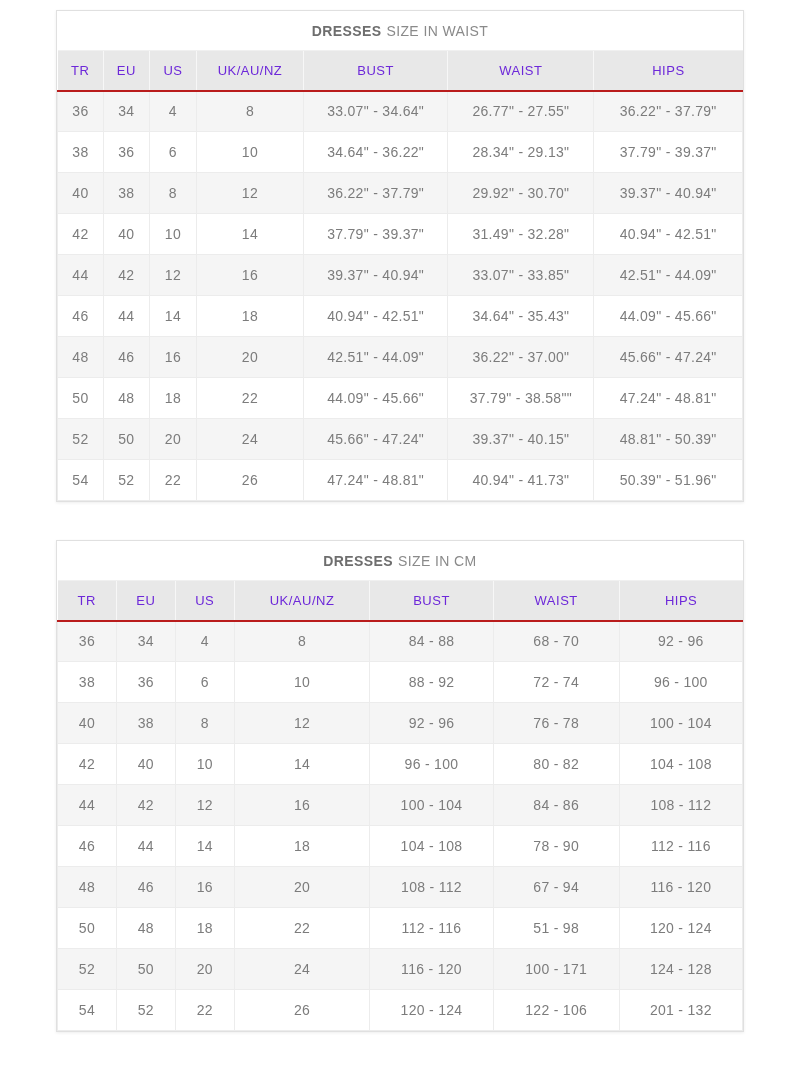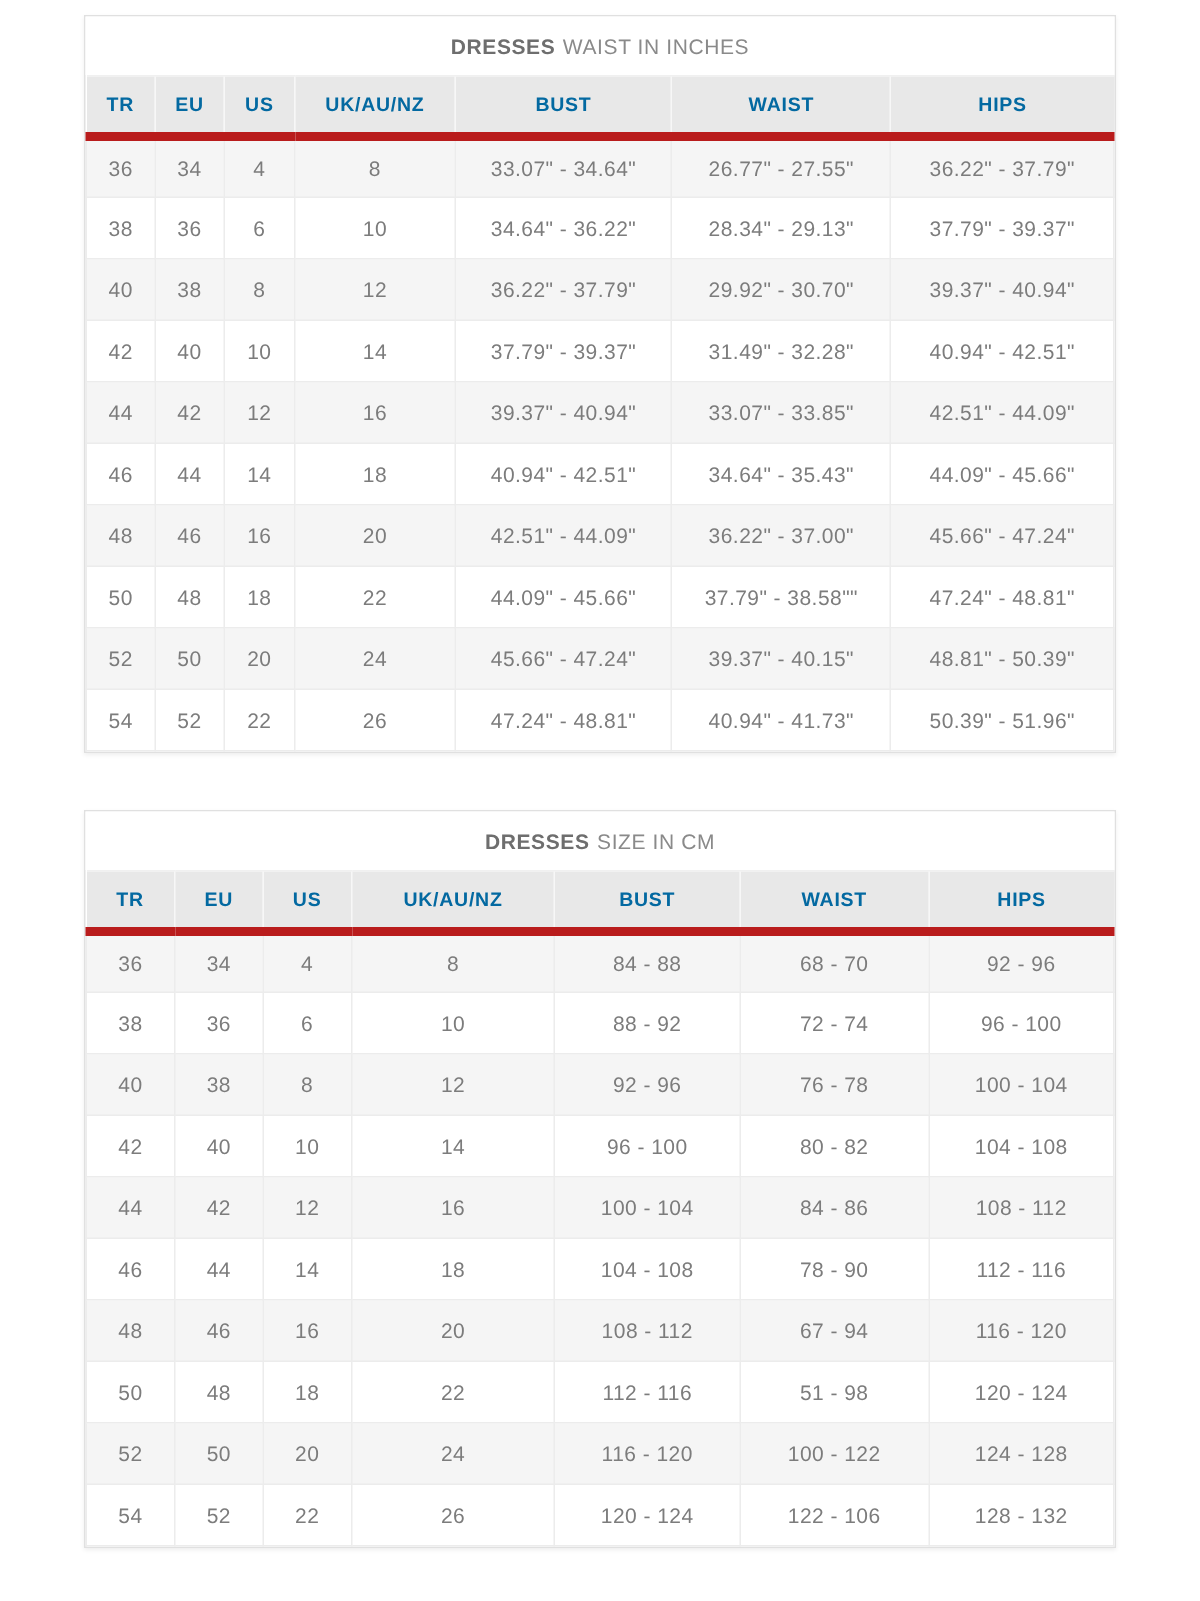--- a/index.html
+++ b/index.html
@@ -49,28 +49,28 @@
     color: var(--title-bold);
   }
   table {
     width: 100%;
     border-collapse: collapse;
     table-layout: fixed;
   }
   thead th {
     background: var(--header-bg);
     height: 40px;
-    font-weight: 700;
+    font-weight: 400;
     font-size: 13px;
-    color: #0369a1;
+    color: #6d28d9;
     letter-spacing: 0.5px;
     text-align: center;
     border-left: 1px solid #f7f7f7;
     border-top: 1px solid #f0f0f0;
-    border-bottom: 6px solid #b91c1c;
+    border-bottom: 2px solid #b91c1c;
   }
   thead th:first-child { border-left: none; }
   tbody td {
     height: 41px;
     text-align: center;
     vertical-align: middle;
     font-size: 14px;
     color: var(--text);
     letter-spacing: 0.3px;
     border: 1px solid var(--cell-border);
@@ -93,21 +93,21 @@
   .t-cm th:nth-child(6) { width: 18.4%; }
 </style>
 </head>
 <body>
 
 <div class="page">
 
   <section class="table-card t-inches">
     <div class="table-title">
       <span class="bold">DRESSES</span>
-      <span>WAIST IN INCHES</span>
+      <span>SIZE IN WAIST</span>
     </div>
     <table>
       <thead>
         <tr>
             <th>TR</th>
             <th>EU</th>
             <th>US</th>
             <th>UK/AU/NZ</th>
             <th>BUST</th>
             <th>WAIST</th>
@@ -298,29 +298,29 @@
             <td>112 - 116</td>
             <td>51 - 98</td>
             <td>120 - 124</td>
           </tr>
           <tr>
             <td>52</td>
             <td>50</td>
             <td>20</td>
             <td>24</td>
             <td>116 - 120</td>
-            <td>100 - 122</td>
+            <td>100 - 171</td>
             <td>124 - 128</td>
           </tr>
           <tr>
             <td>54</td>
             <td>52</td>
             <td>22</td>
             <td>26</td>
             <td>120 - 124</td>
             <td>122 - 106</td>
-            <td>128 - 132</td>
+            <td>201 - 132</td>
           </tr>
         </tbody>
     </table>
   </section>
 
 </div>
 
 </body></html>

